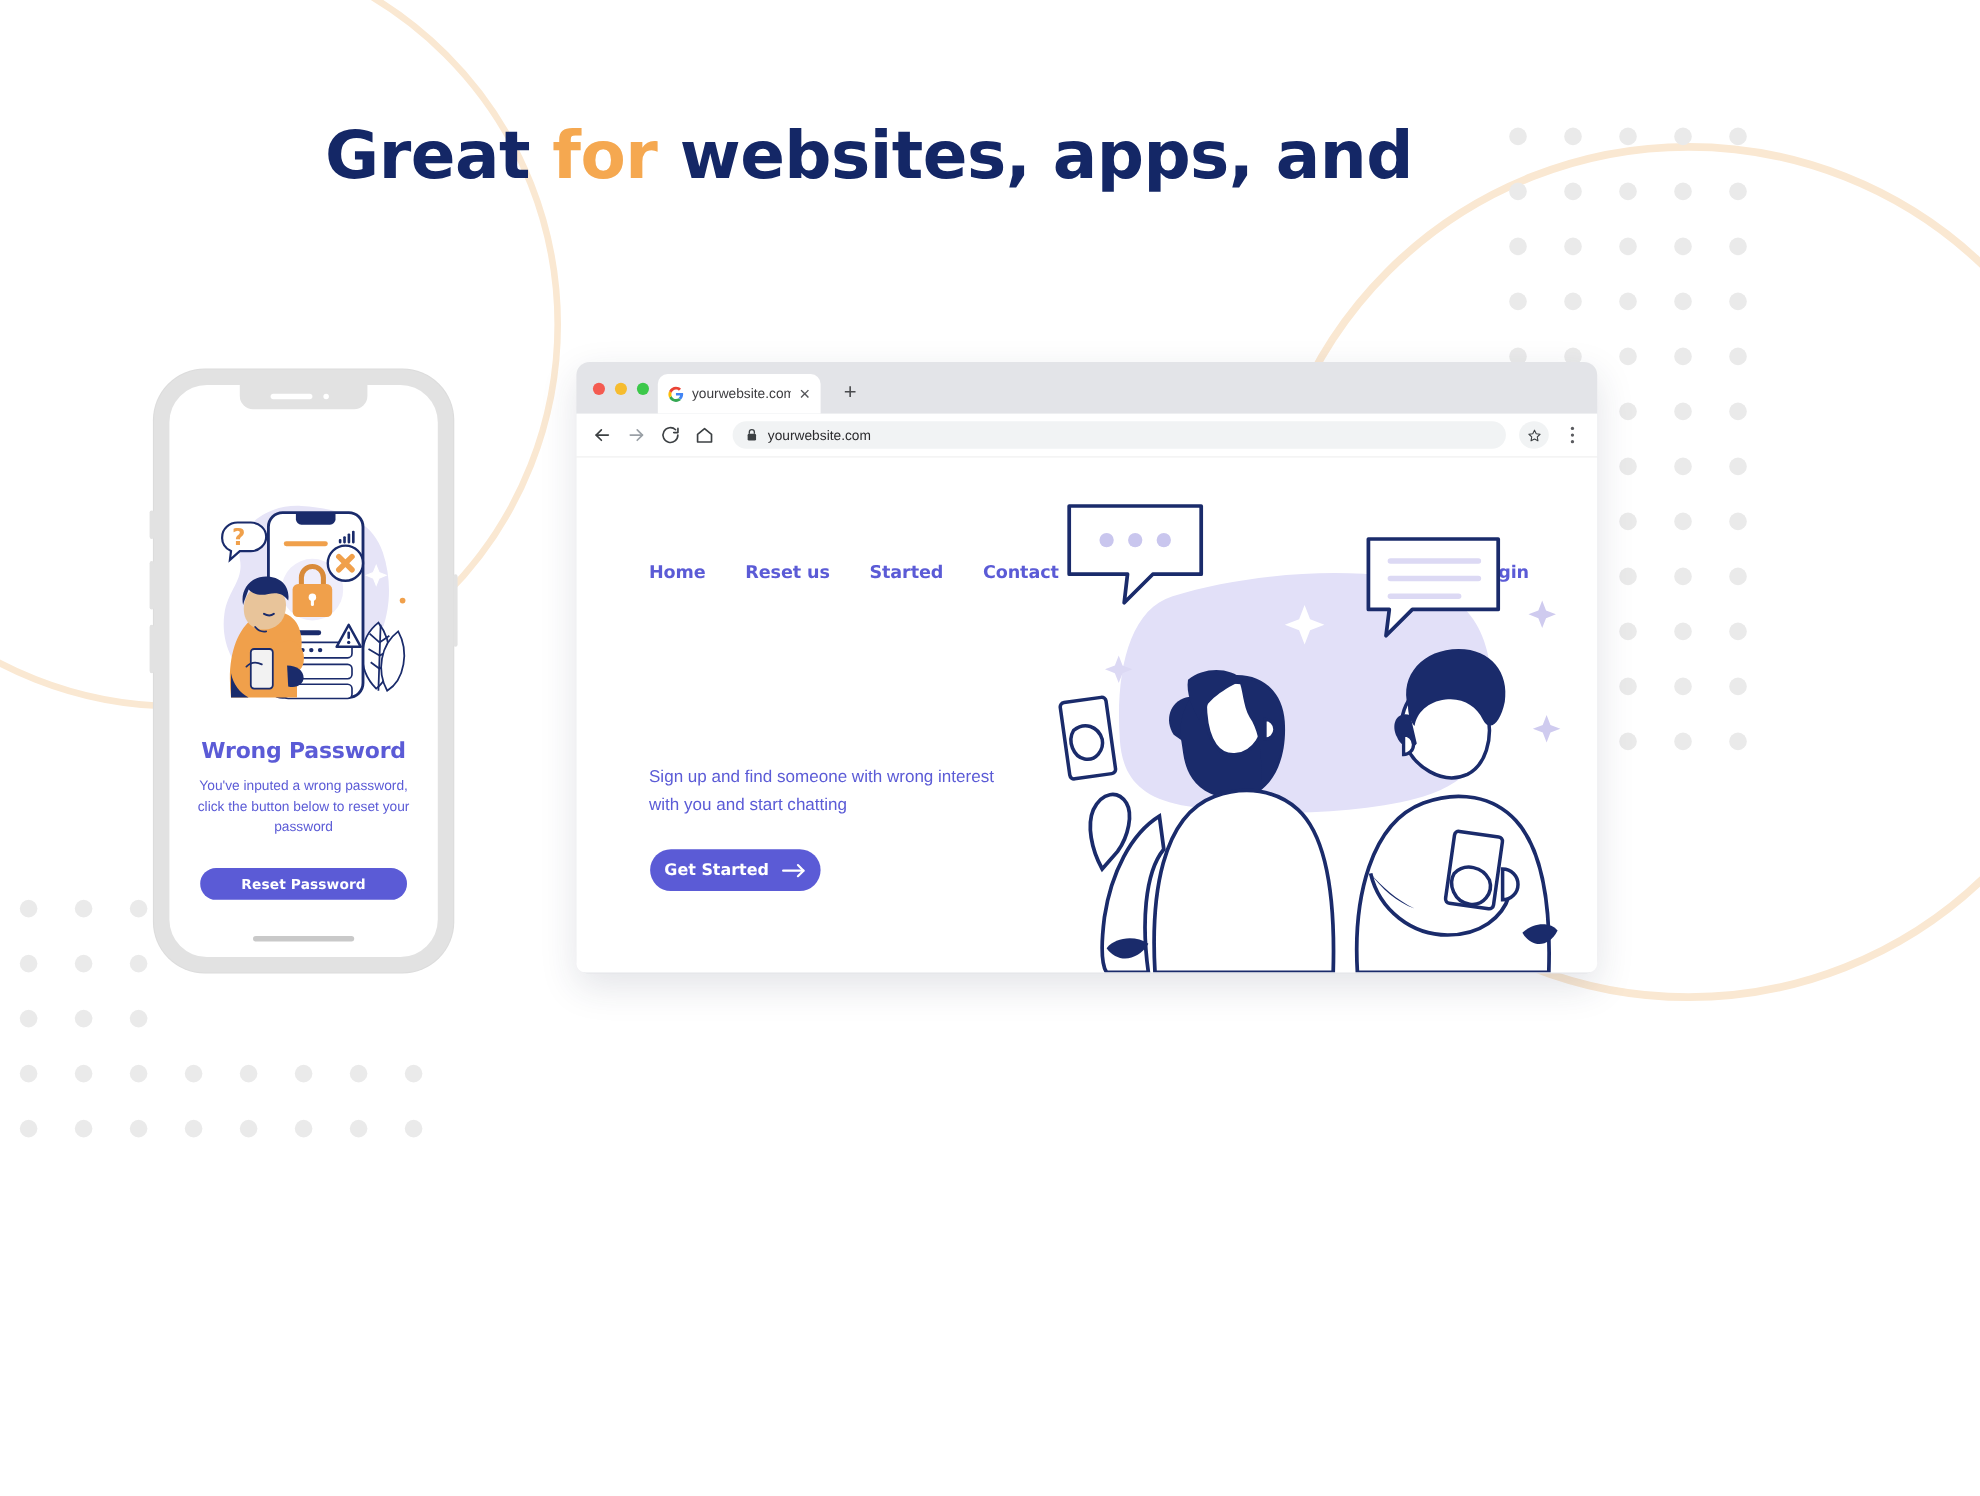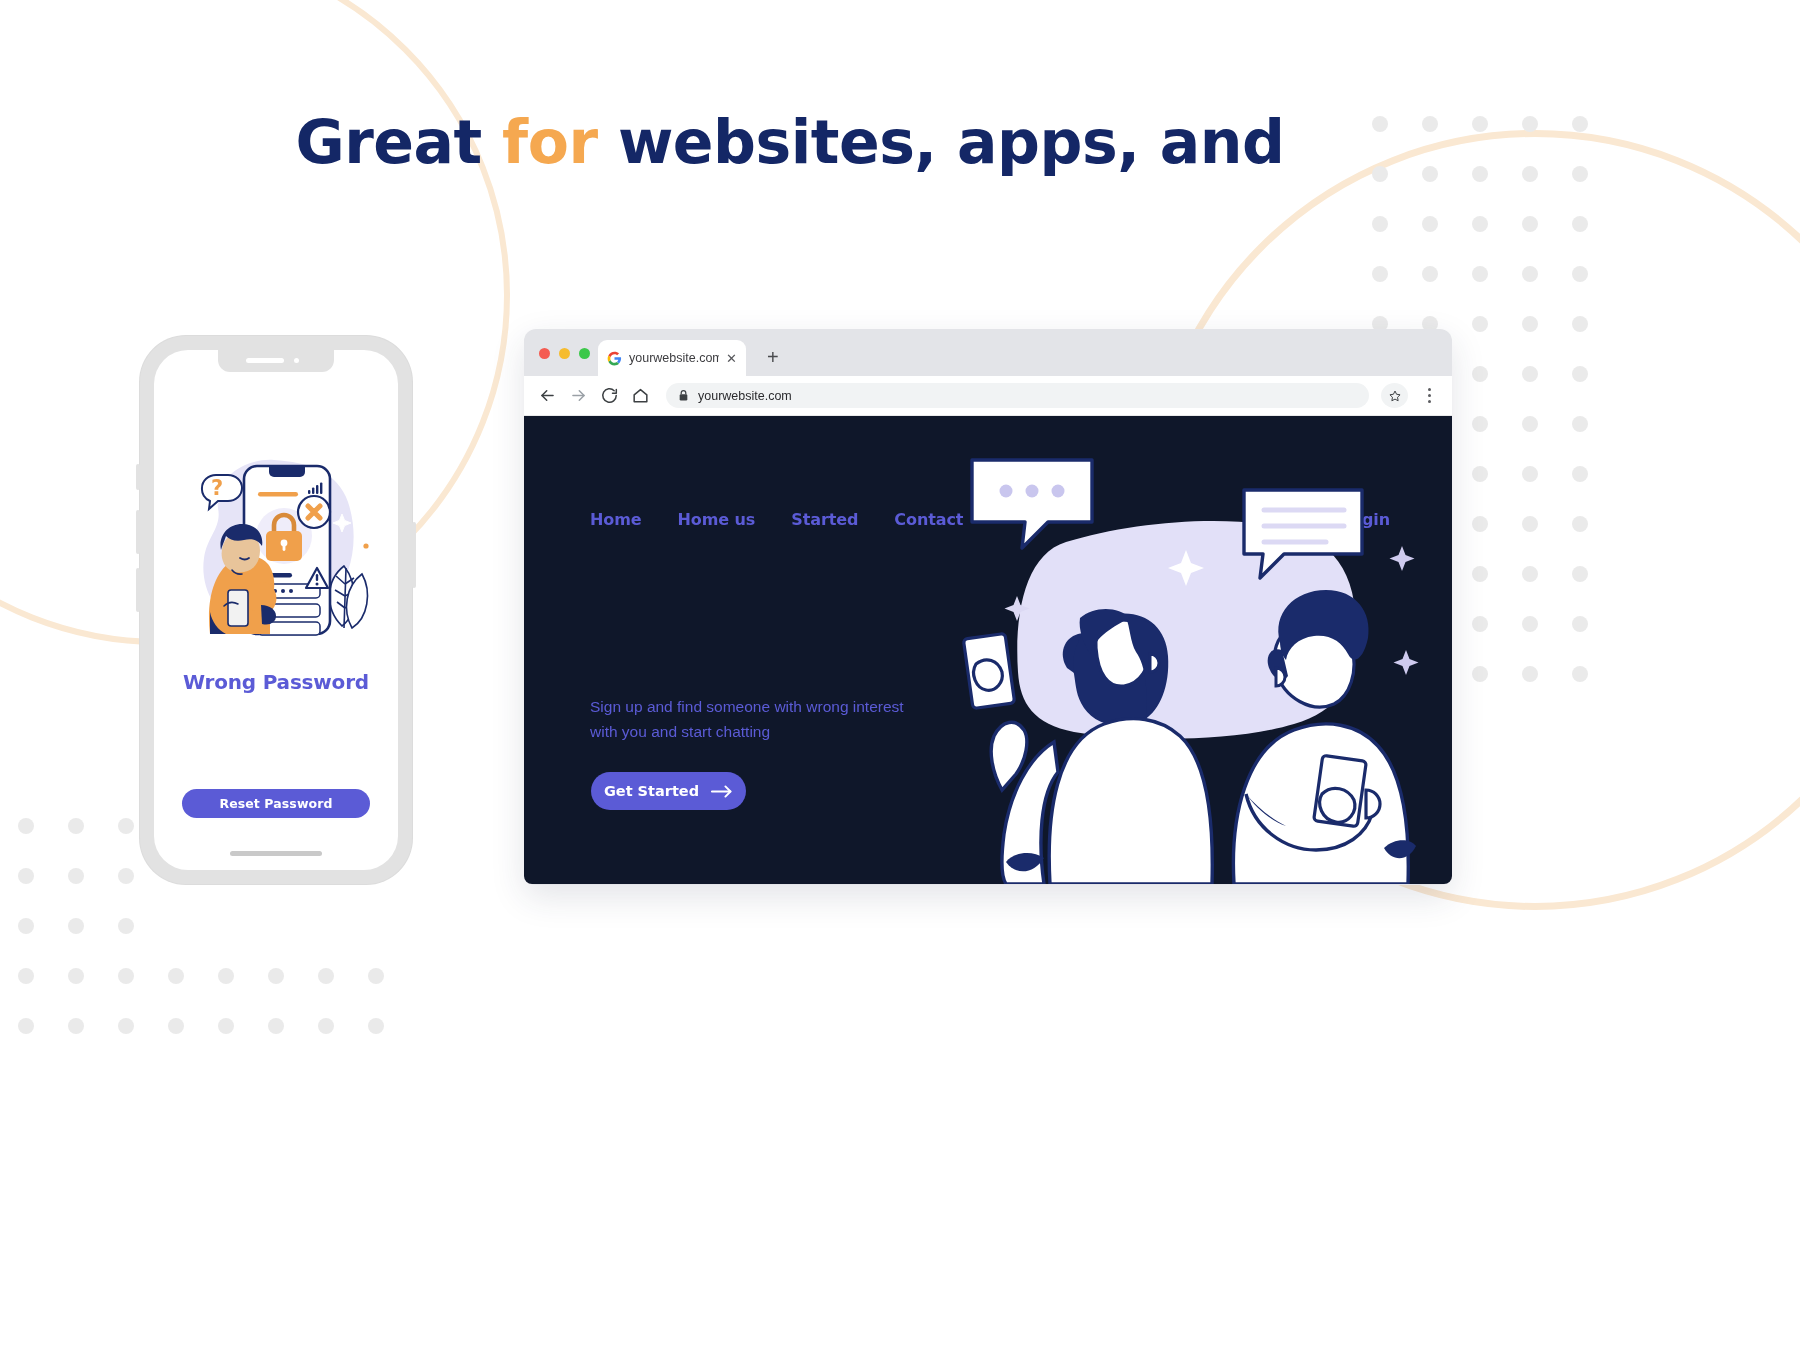--- a/index.html
+++ b/index.html
@@ -128,21 +128,21 @@
     cursor: text;
   }
   .omni-text { font-size: 12.5px; color: #2B2B2E; }
   .star-btn {
     width: 27px; height: 25px; border-radius: 50%; background: #F1F3F4;
     display: flex; align-items: center; justify-content: center; cursor: pointer;
   }
   .kebab { width: 18px; display: flex; flex-direction: column; align-items: center; gap: 3px; cursor: pointer; }
   .kebab b { width: 3px; height: 3px; border-radius: 50%; background: #5B5C60; display: block; }
 
-  .viewport { position: relative; height: 468px; background: #0f172a;
+  .viewport { position: relative; height: 468px; background: #ffffff;
     border-bottom-left-radius: 8px; border-bottom-right-radius: 8px; overflow: hidden; }
 
   .site-nav { position: absolute; left: 66px; top: 94px; display: flex; gap: 36px; }
   .site-nav a, .login-link {
     font-family: "DejaVu Sans", sans-serif;
     font-size: 16px; font-weight: 700; color: #5B5BD6;
     text-decoration: none; cursor: pointer; letter-spacing: -0.1px;
   }
   .login-link { position: absolute; right: 62px; top: 94px; }
 
@@ -340,20 +340,21 @@
 
         <path d="M98 132 C106 134 112 142 110 152 C108 162 98 166 90 162 L72 152 C66 148 68 140 74 138 Z" fill="#F0A04B"></path>
         <path d="M95 155 C104 155 110 160 110 166 C110 172 104 176 96 174 Z" fill="#1A2B6B"></path>
         <path d="M44 162 C46 172 52 180 60 184 L44 184 Z" fill="#1A2B6B"></path>
 
         <rect x="62" y="140" width="20" height="36" rx="3" fill="#F2F2F2" stroke="#1A2B6B" stroke-width="1.6"></rect>
         <path d="M58 156 q6 -6 14 -2" stroke="#1A2B6B" stroke-width="1.6" fill="none" stroke-linecap="round"></path>
       </svg>
 
       <div class="phone-title">Wrong Password</div>
+      <div class="phone-body">You've inputed a wrong password, click the button below to reset your password</div>
       <button class="phone-btn">Reset Password</button>
 
       <div class="home-bar"></div>
     </div>
   </div>
 
   <div class="browser">
 
     <div class="tabstrip">
       <div class="lights">
@@ -410,21 +411,21 @@
         <b></b>
           <b></b>
           <b></b>
       </div>
     </div>
 
     <div class="viewport">
 
       <nav class="site-nav">
         <a>Home</a>
-        <a>Home us</a>
+        <a>Reset us</a>
         <a>Started</a>
         <a>Contact</a>
       </nav>
       <a class="login-link">Login</a>
 
       <p class="hero-sub">Sign up and find someone with wrong interest with you and start chatting</p>
 
       <button class="cta">
         <span>Get Started</span>
         <svg width="22" height="15" viewBox="0 0 26 16" fill="none" stroke="#fff" stroke-width="2.3" stroke-linecap="round" stroke-linejoin="round">

